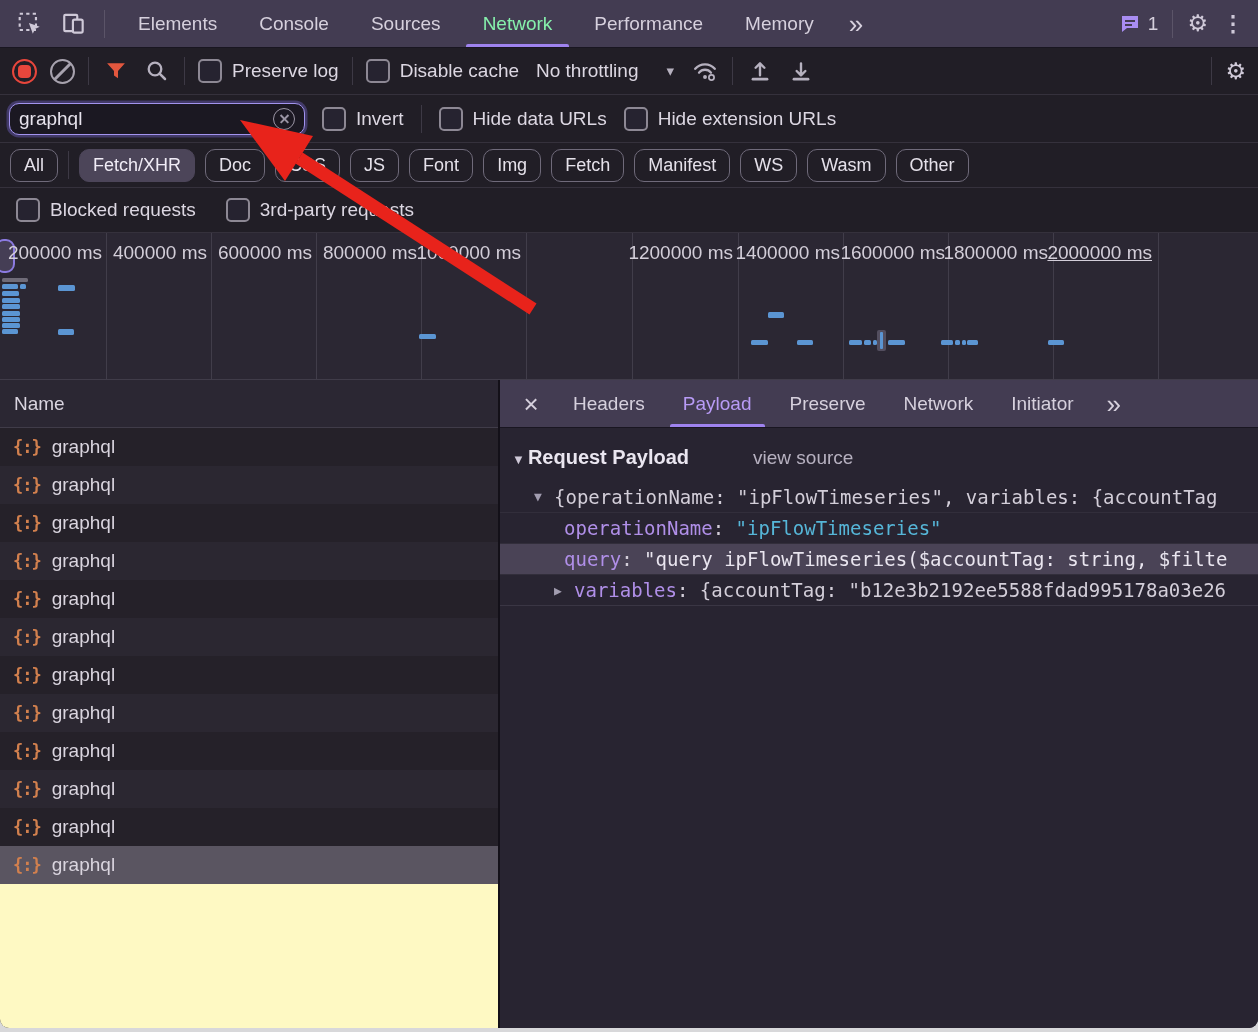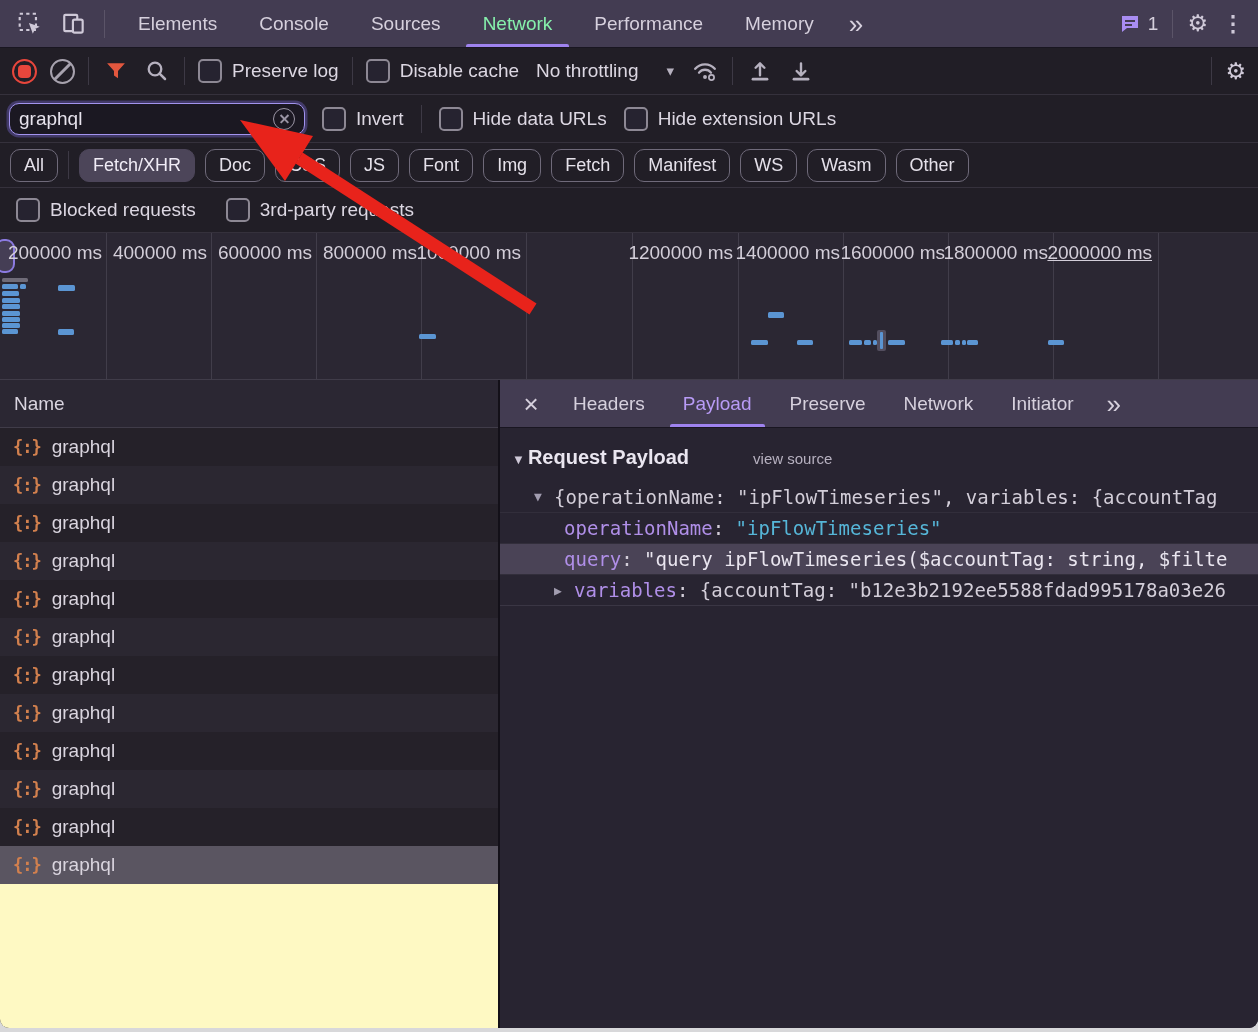--- a/index.html
+++ b/index.html
@@ -78,21 +78,21 @@
   .dt-tabbar{height:48px;flex:0 0 auto;background:#433c52;display:flex;align-items:center;
              border-bottom:1px solid #191621;box-sizing:border-box;padding-left:8px;}
   .close-x{width:46px;text-align:center;font-size:26px;color:#d6d0dd;line-height:1;flex:0 0 auto;}
   .dt-tab{padding:0 19px;height:100%;display:flex;align-items:center;font-size:19px;color:#d6d0dd;position:relative;white-space:nowrap;}
   .dt-tab.active{color:#b89bf6;}
   .dt-tab.active::after{content:"";position:absolute;left:6px;right:6px;bottom:0;height:3px;background:#9f83ef;border-radius:2px 2px 0 0;}
   .payload{padding-top:14px;overflow:hidden;}
   .pl-header{display:flex;align-items:baseline;padding:4px 0 12px 12px;}
   .pl-tri{color:#cfc9d8;font-size:13px;margin-right:3px;}
   .pl-title{font-weight:bold;color:#eae6f0;font-size:20px;}
-  .view-source{margin-left:64px;color:#b7b1c0;font-size:15px;}
+  .view-source{margin-left:64px;color:#b7b1c0;font-size:19px;}
   .p-lines{font-family:"DejaVu Sans Mono",monospace;font-size:19px;border-bottom:1px solid #3a3644;}
   .p-line{height:31px;display:flex;align-items:center;white-space:pre;overflow:hidden;box-sizing:border-box;}
   .p-line + .p-line{border-top:1px solid #322e3b;}
   .p-line.hl{background:#4a4356;}
   .p-line.d0{padding-left:34px;}
   .p-line.d1{padding-left:64px;}
   .p-tri{width:20px;flex:0 0 auto;color:#a29db0;font-size:13px;}
   .p-line.d1 .p-tri{margin-left:-10px;}
   .seg-key{color:#b08fe8;}  .seg-str{color:#56b6d8;}  .seg-plain{color:#d3ced9;}  .seg-bright{color:#e9e5ef;}
   .arrow-overlay{position:absolute;inset:0;pointer-events:none;z-index:50;}

